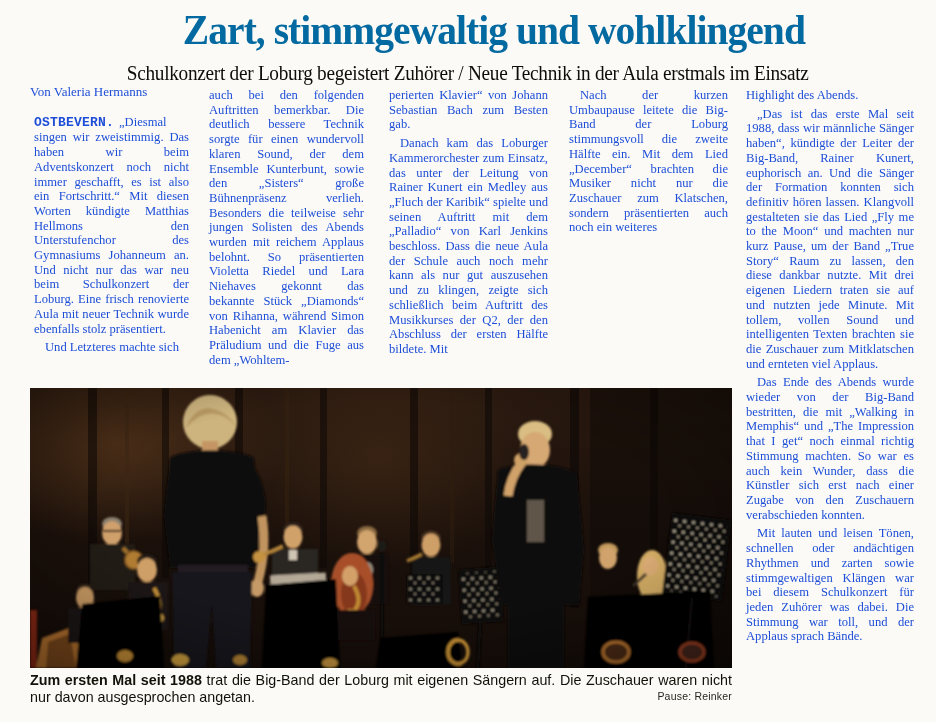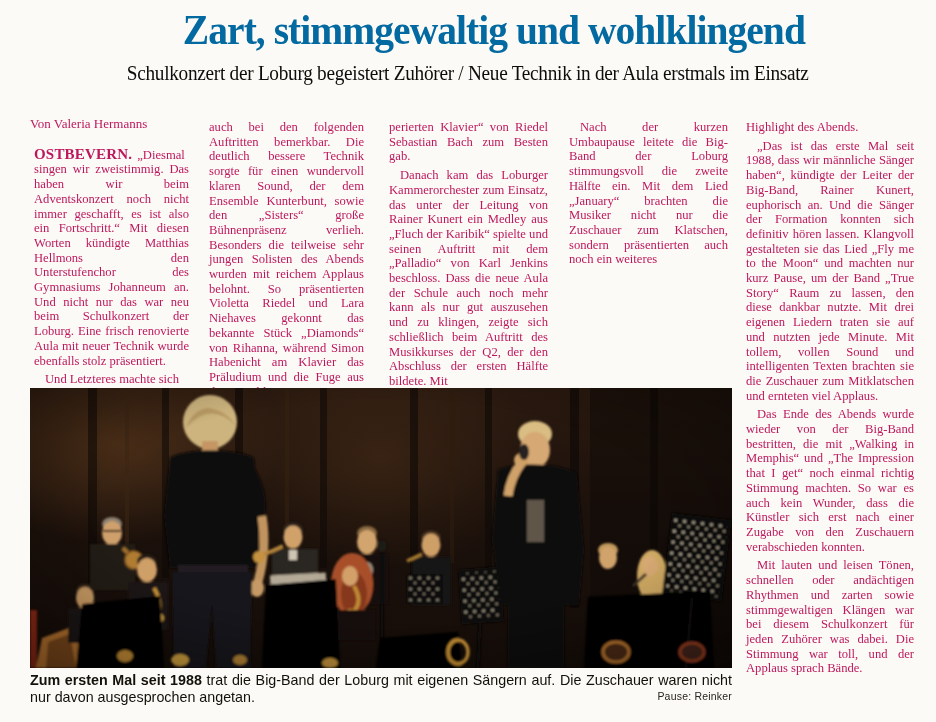--- a/index.html
+++ b/index.html
@@ -13,34 +13,34 @@
     text-align:center;font-weight:bold;font-size:42px;line-height:1.15;
     color:#0369a1;letter-spacing:-1px;padding-left:26px;
   }
   .subheadline{
     position:absolute;top:61px;left:0;width:100%;margin:0;
     text-align:center;font-weight:normal;font-size:20.5px;line-height:1.2;
     color:#0e0d0b;letter-spacing:-0.3px;
   }
   .squeeze{display:inline-block;transform:scaleX(.94);transform-origin:center;white-space:nowrap;}
   .col{
-    position:absolute;top:116px;text-align:justify;
-    font-size:12.6px;line-height:14.7px;color:#be185d;
+    position:absolute;top:84px;text-align:justify;
+    font-size:12.6px;line-height:14.7px;color:#1d4ed8;
     overflow:hidden;
   }
   .c1{left:30px;width:163px;height:292px;}
   .c2{left:205px;width:163px;height:292px;}
   .c3{left:385px;width:167px;height:292px;}
   .c4{left:565px;width:167px;height:292px;}
   .c5{left:742px;width:176px;height:614px;}
   .byline{margin:1px 0 15px 0;font-size:13px;text-align:left;}
   .para{margin:4px;}
   .para.indent{text-indent:11px;}
   .loc{
-    font-family:Liberation Serif, serif;font-size:15px;
+    font-family:Liberation Mono, monospace;font-size:13px;
     letter-spacing:.2px;padding-right:5px;
   }
   .photo{
     position:absolute;left:30px;top:388px;width:702px;height:280px;margin:0;
     background:#140d09;
   }
   .photo svg{display:block;width:702px;height:280px;}
   .caption{
     position:absolute;left:30px;top:672px;width:702px;height:36px;
     font-family:"Liberation Sans",sans-serif;font-size:14.3px;line-height:16.6px;
@@ -63,25 +63,25 @@
 
   <div class="col c1">
     <div class="byline">Von Valeria Hermanns</div>
   <p class="para"><b class="loc">OSTBEVERN.</b>„Diesmal singen wir zweistimmig. Das haben wir beim Adventskonzert noch nicht immer geschafft, es ist also ein Fortschritt.“ Mit diesen Worten kündigte Matthias Hellmons den Unterstufenchor des Gymnasiums Johanneum an. Und nicht nur das war neu beim Schulkonzert der Loburg. Eine frisch renovierte Aula mit neuer Technik wurde ebenfalls stolz präsentiert.</p>
       <p class="para indent">Und Letzteres machte sich</p>
     </div>
   <div class="col c2">
       <p class="para">auch bei den folgenden Auftritten bemerkbar. Die deutlich bessere Technik sorgte für einen wundervoll klaren Sound, der dem Ensemble Kunterbunt, sowie den „Sisters“ große Bühnenpräsenz verlieh. Besonders die teilweise sehr jungen Solisten des Abends wurden mit reichem Applaus belohnt. So präsentierten Violetta Riedel und Lara Niehaves gekonnt das bekannte Stück „Diamonds“ von Rihanna, während Simon Habenicht am Klavier das Präludium und die Fuge aus dem „Wohltem-</p>
     </div>
   <div class="col c3">
-      <p class="para">perierten Klavier“ von Riedel Sebastian Bach zum Besten gab.</p>
+      <p class="para">perierten Klavier“ von Johann Sebastian Bach zum Besten gab.</p>
       <p class="para indent">Danach kam das Loburger Kammerorchester zum Einsatz, das unter der Leitung von Rainer Kunert ein Medley aus „Fluch der Karibik“ spielte und seinen Auftritt mit dem „Palladio“ von Karl Jenkins beschloss. Dass die neue Aula der Schule auch noch mehr kann als nur gut auszusehen und zu klingen, zeigte sich schließlich beim Auftritt des Musikkurses der Q2, der den Abschluss der ersten Hälfte bildete. Mit</p>
     </div>
   <div class="col c4">
-      <p class="para indent">Nach der kurzen Umbaupause leitete die Big-Band der Loburg stimmungsvoll die zweite Hälfte ein. Mit dem Lied „January“ brachten die Musiker nicht nur die Zuschauer zum Klatschen, sondern präsentierten auch noch ein weiteres</p>
+      <p class="para indent">Nach der kurzen Umbaupause leitete die Big-Band der Loburg stimmungsvoll die zweite Hälfte ein. Mit dem Lied „December“ brachten die Musiker nicht nur die Zuschauer zum Klatschen, sondern präsentierten auch noch ein weiteres</p>
     </div>
   <div class="col c5">
       <p class="para">Highlight des Abends.</p>
       <p class="para indent">„Das ist das erste Mal seit 1988, dass wir männliche Sänger haben“, kündigte der Leiter der Big-Band, Rainer Kunert, euphorisch an. Und die Sänger der Formation konnten sich definitiv hören lassen. Klangvoll gestalteten sie das Lied „Fly me to the Moon“ und machten nur kurz Pause, um der Band „True Story“ Raum zu lassen, den diese dankbar nutzte. Mit drei eigenen Liedern traten sie auf und nutzten jede Minute. Mit tollem, vollen Sound und intelligenten Texten brachten sie die Zuschauer zum Mitklatschen und ernteten viel Applaus.</p>
       <p class="para indent">Das Ende des Abends wurde wieder von der Big-Band bestritten, die mit „Walking in Memphis“ und „The Impression that I get“ noch einmal richtig Stimmung machten. So war es auch kein Wunder, dass die Künstler sich erst nach einer Zugabe von den Zuschauern verabschieden konnten.</p>
       <p class="para indent">Mit lauten und leisen Tönen, schnellen oder andächtigen Rhythmen und zarten sowie stimmgewaltigen Klängen war bei diesem Schulkonzert für jeden Zuhörer was dabei. Die Stimmung war toll, und der Applaus sprach Bände.</p>
     </div>
 
   <figure class="photo">
     <svg viewBox="0 0 702 280" preserveAspectRatio="none">

